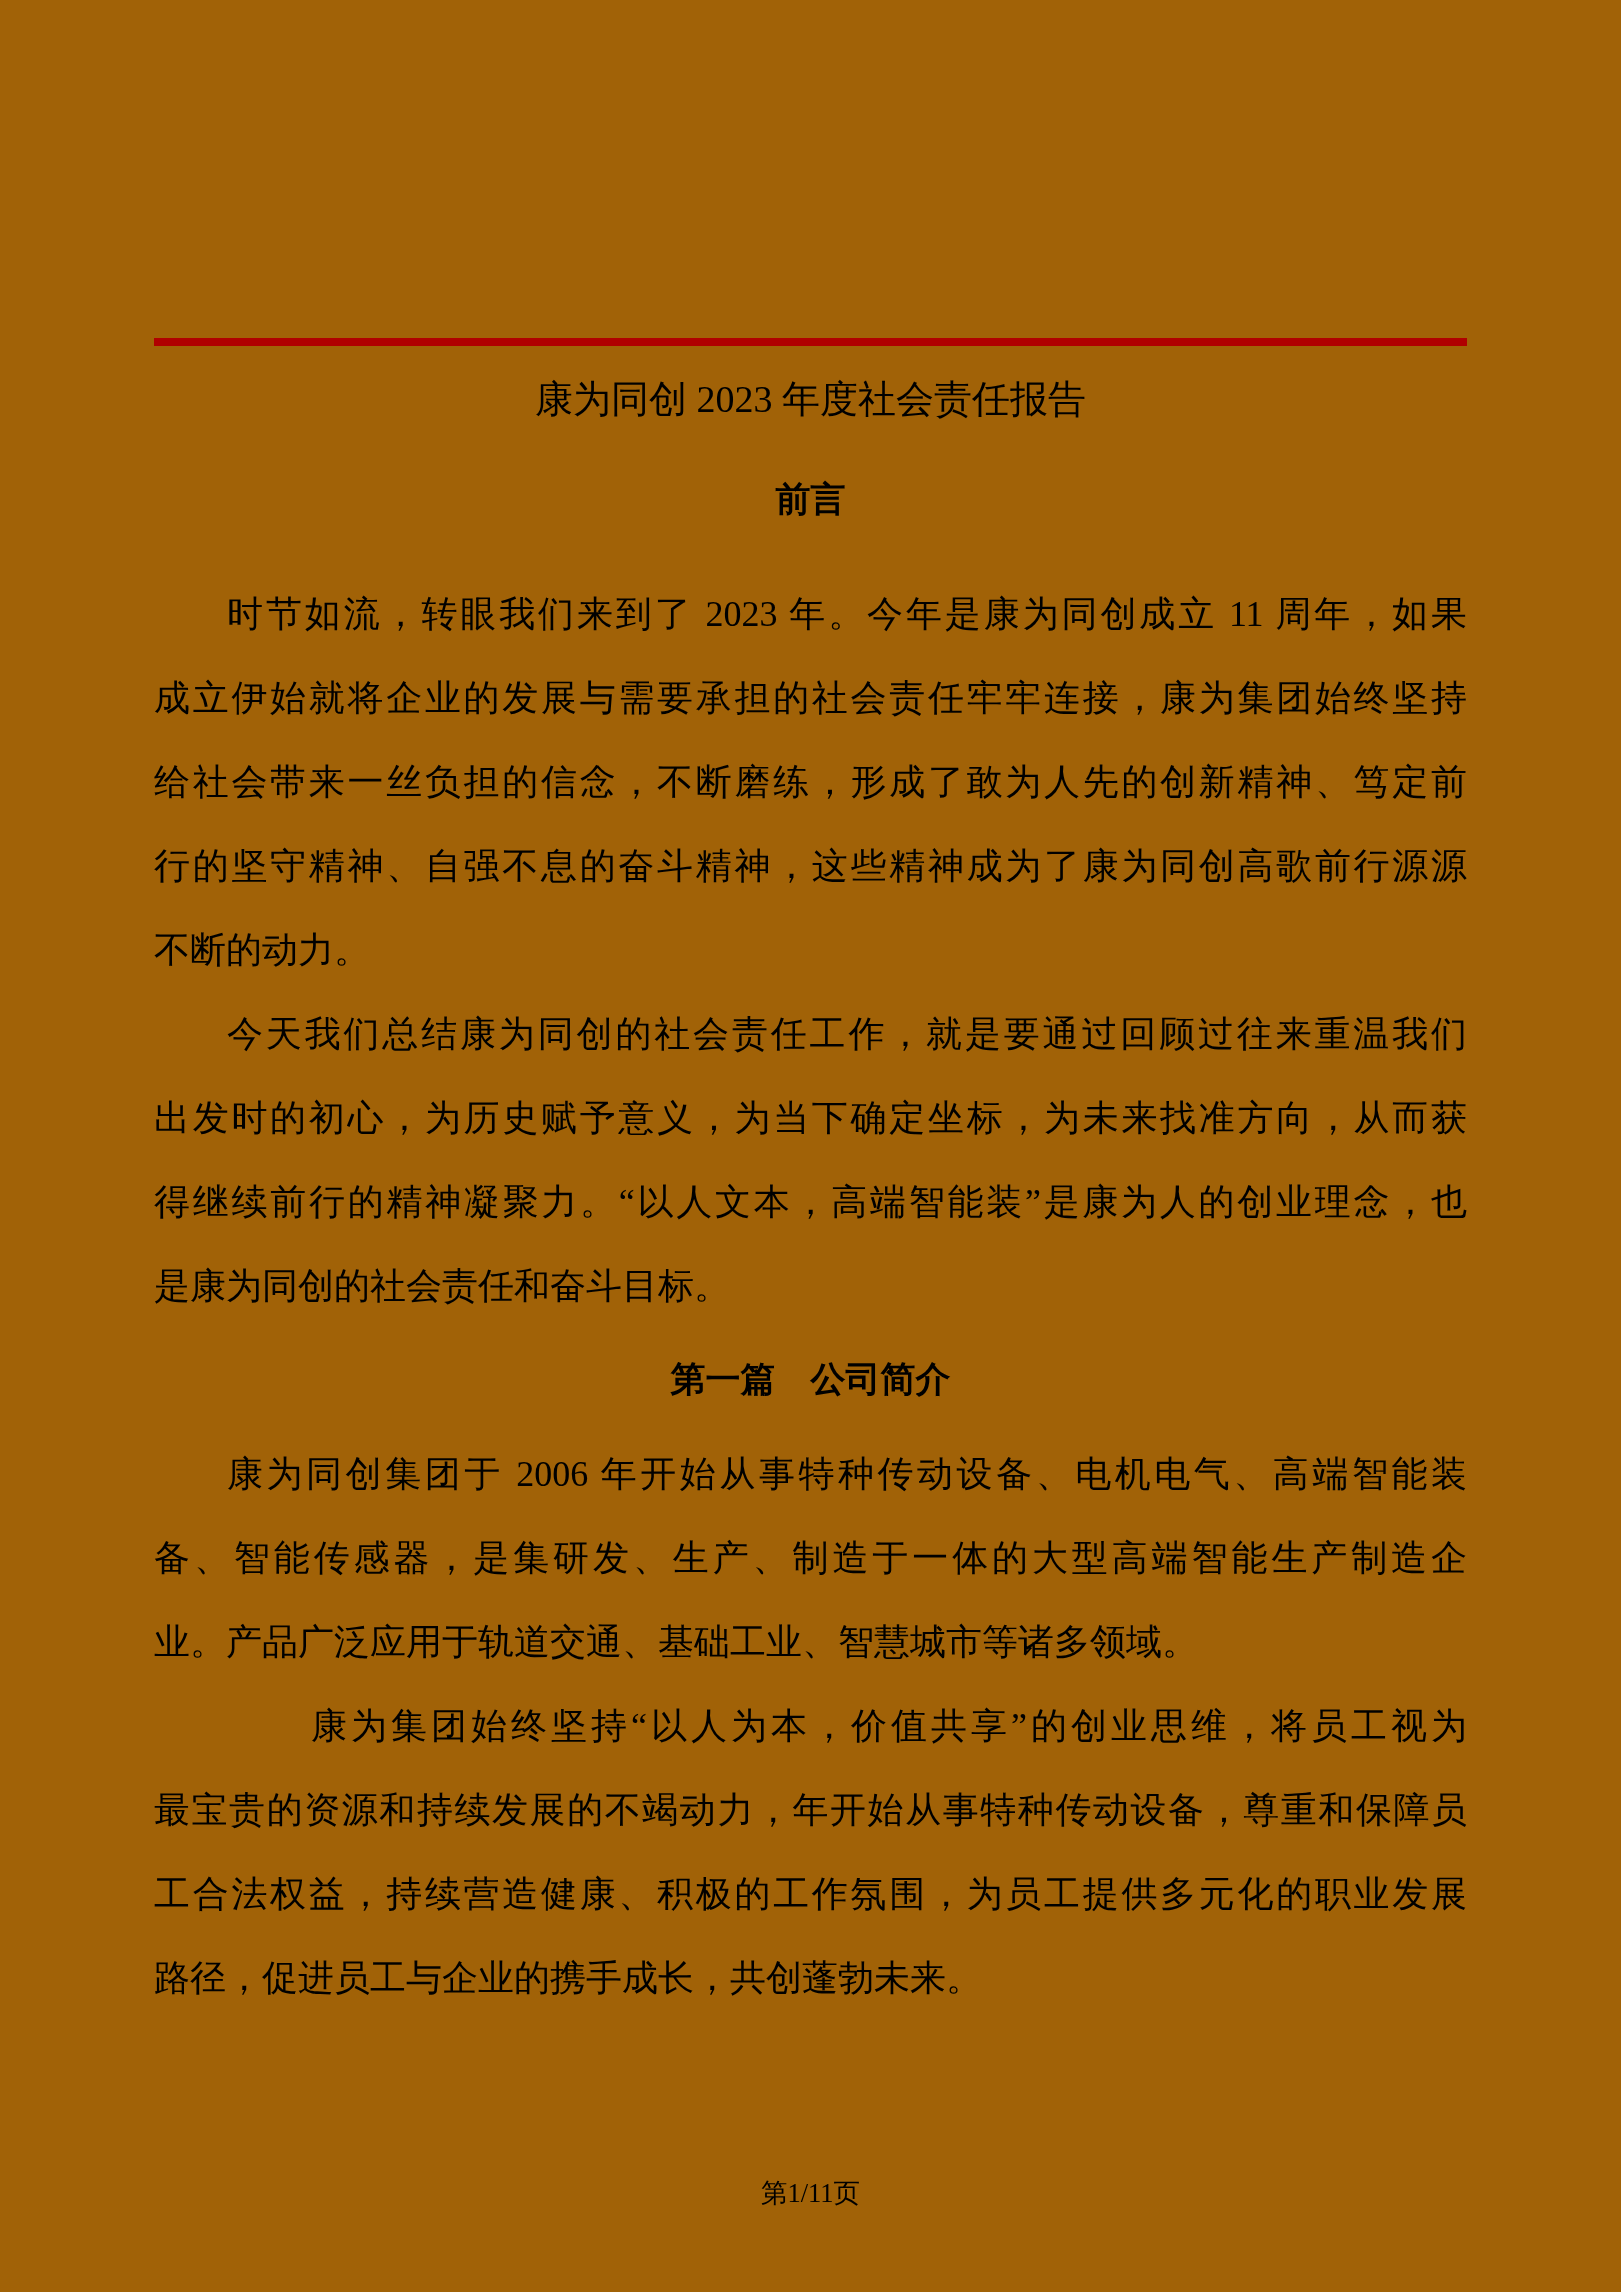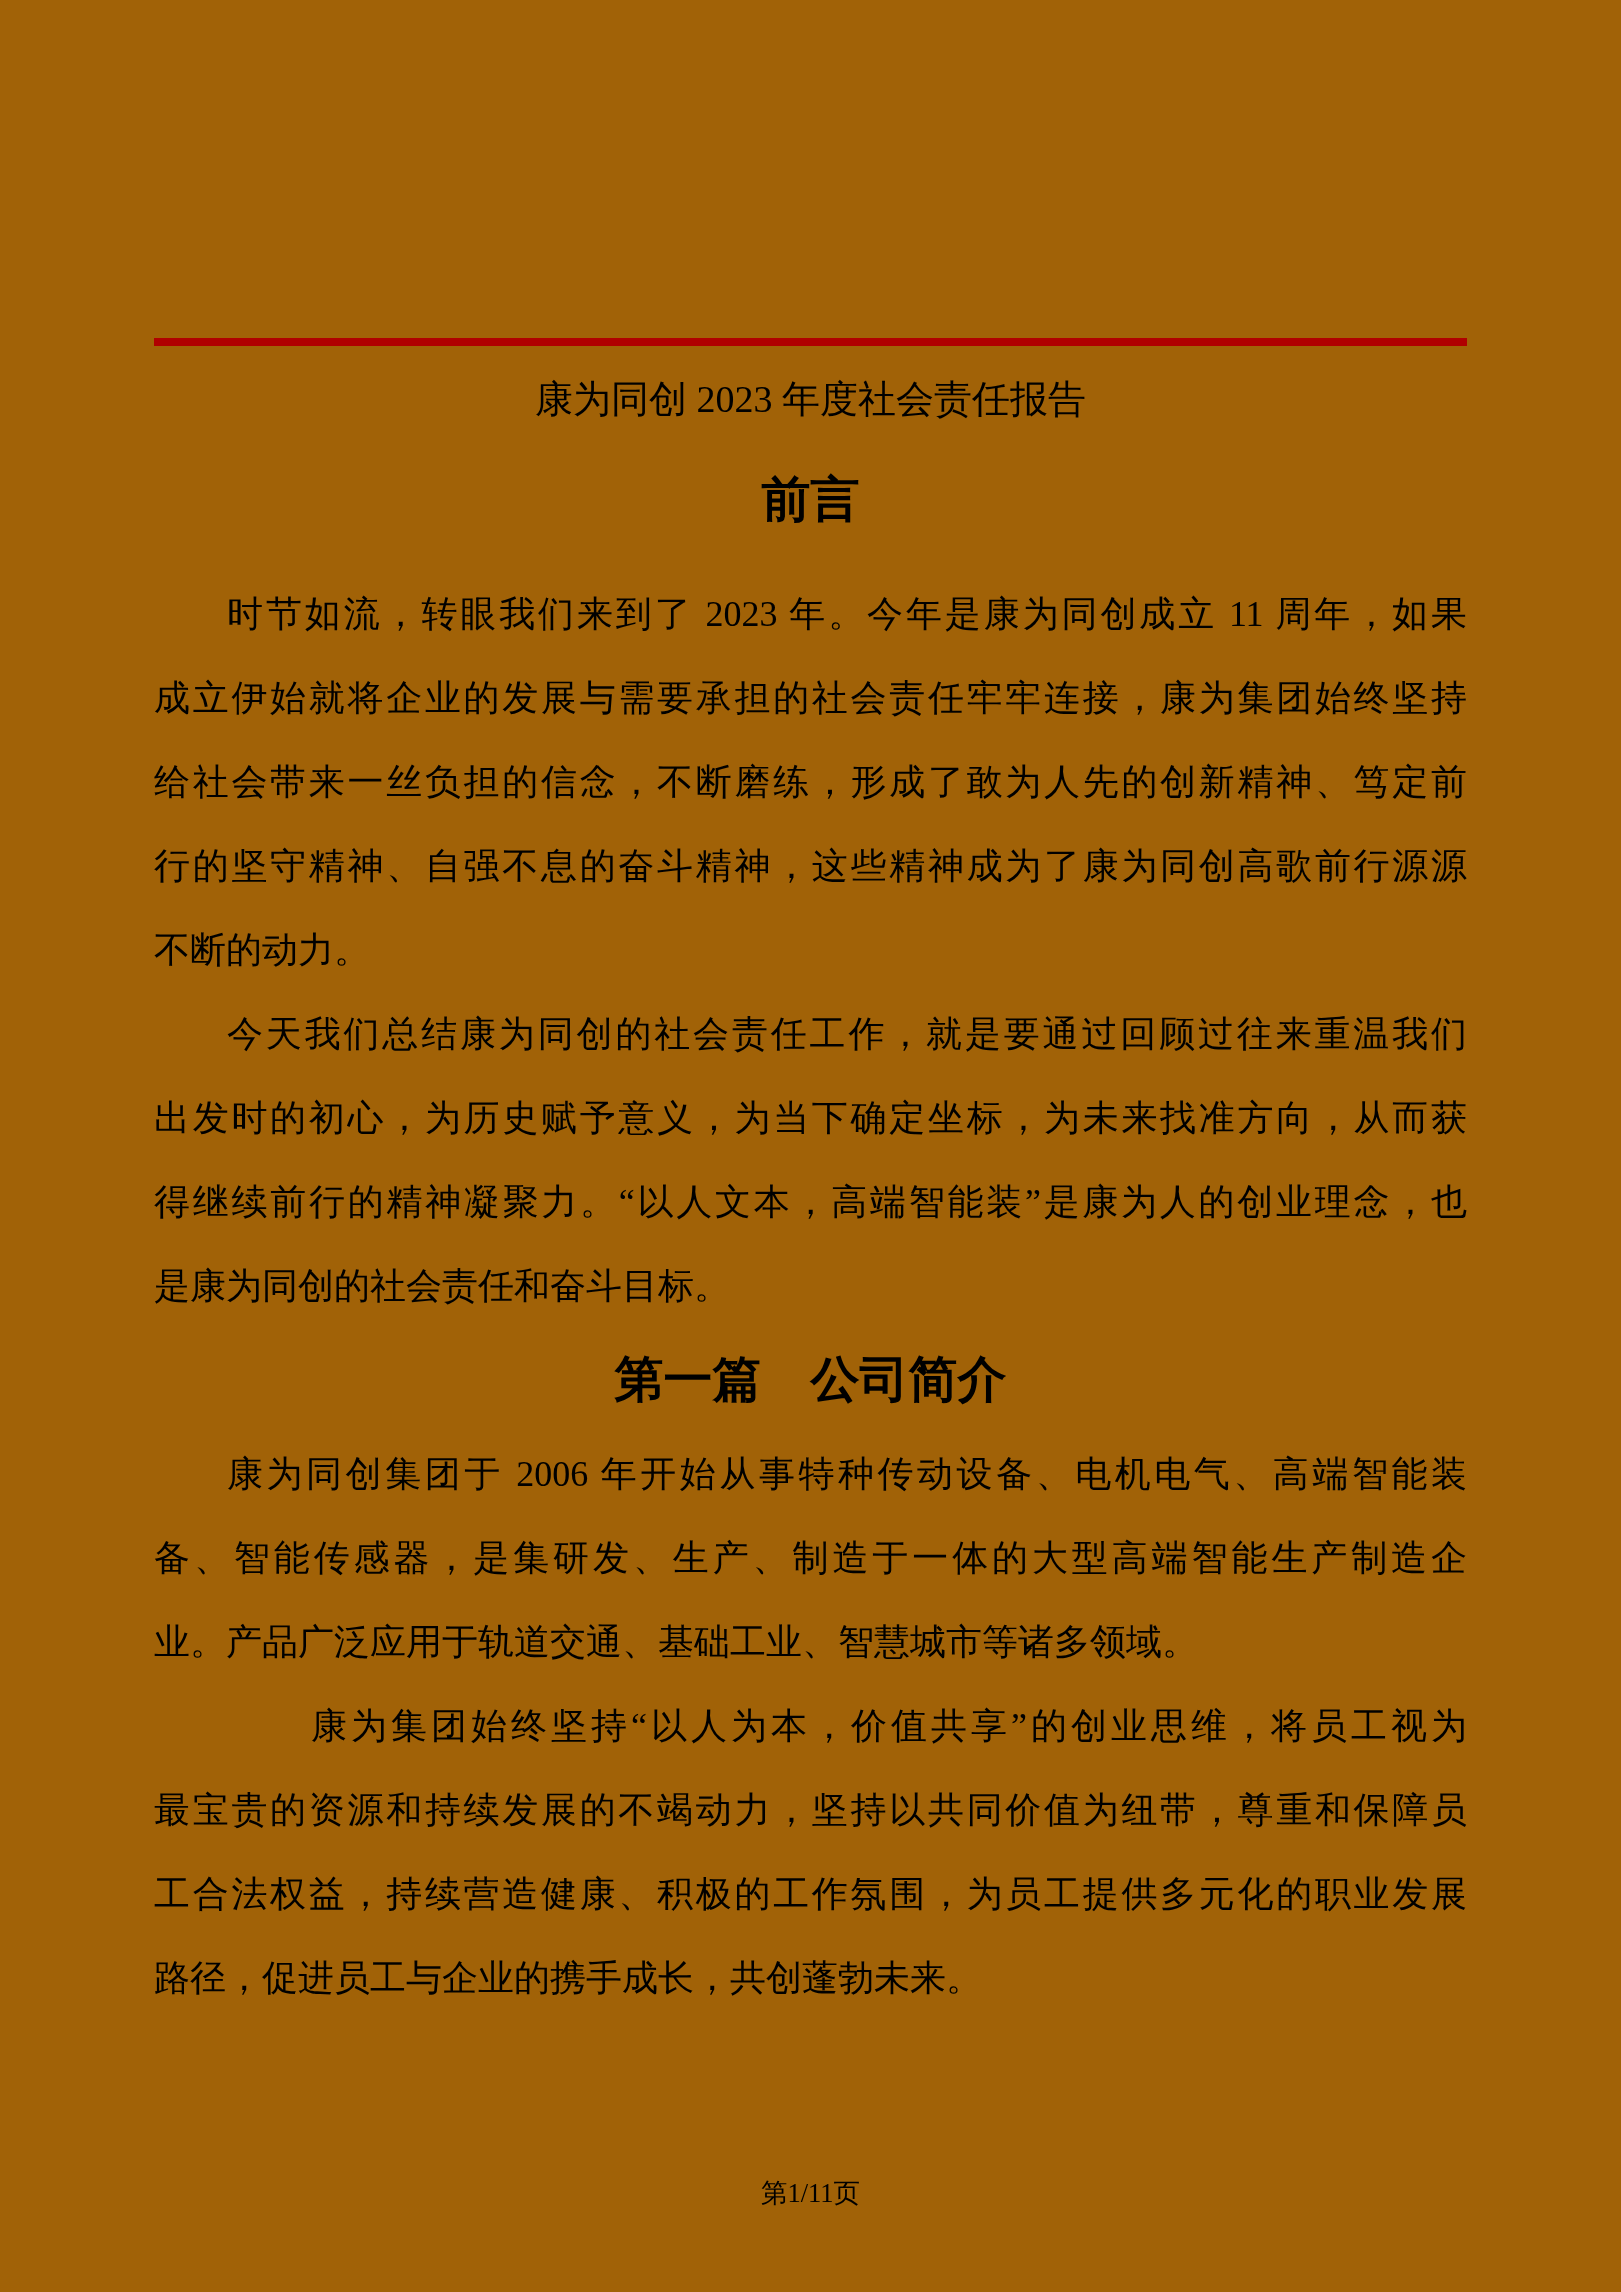--- a/index.html
+++ b/index.html
@@ -27,21 +27,21 @@
     width: 1313px;
   }
   .doc-title {
     margin-top: 377px;
     font-size: 38px;
     line-height: 45px;
     text-align: center;
     font-weight: normal;
   }
   .section-heading {
-    font-size: 49px;
+    font-size: 35px;
     font-weight: bold;
     text-align: center;
   }
   .h-preface {
     margin-top: 55px;
     line-height: 45px;
   }
   .h-part {
     line-height: 104px;
   }
@@ -97,21 +97,21 @@
     <div class="section-heading h-part">第一篇　公司简介</div>
 
     <div class="para">
       <div class="pline first">康为同创集团于 2006 年开始从事特种传动设备、电机电气、高端智能装</div>
       <div class="pline">备、智能传感器，是集研发、生产、制造于一体的大型高端智能生产制造企</div>
       <div class="pline last">业。产品广泛应用于轨道交通、基础工业、智慧城市等诸多领域。</div>
     </div>
 
     <div class="para">
       <div class="pline first-deep">康为集团始终坚持“以人为本，价值共享”的创业思维，将员工视为</div>
-      <div class="pline">最宝贵的资源和持续发展的不竭动力，坚持以共同价值为纽带，尊重和保障员</div>
+      <div class="pline">最宝贵的资源和持续发展的不竭动力，年开始从事特种传动设备，尊重和保障员</div>
       <div class="pline">工合法权益，持续营造健康、积极的工作氛围，为员工提供多元化的职业发展</div>
       <div class="pline last">路径，促进员工与企业的携手成长，共创蓬勃未来。</div>
     </div>
 
   </div>
 
   <div class="page-footer">第1/11页</div>
 
 </div>
 

